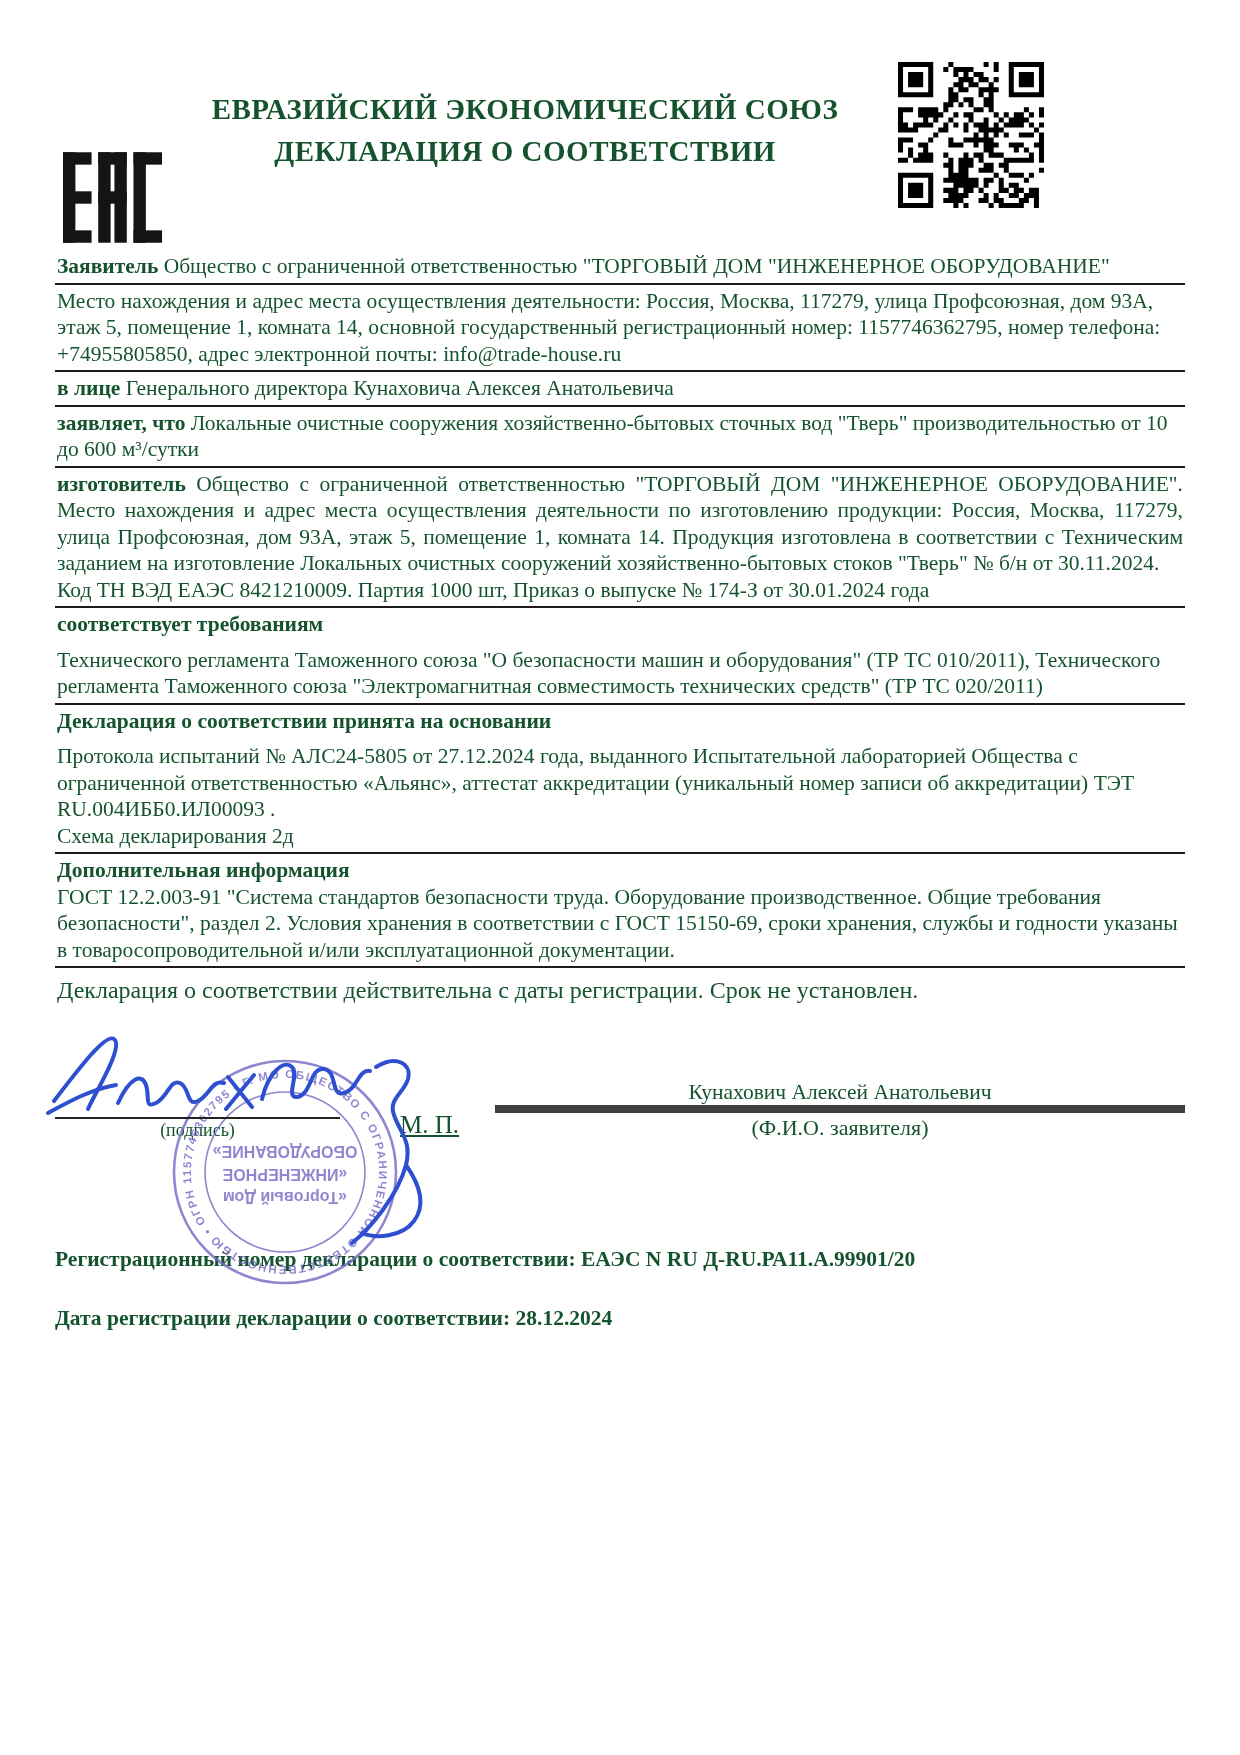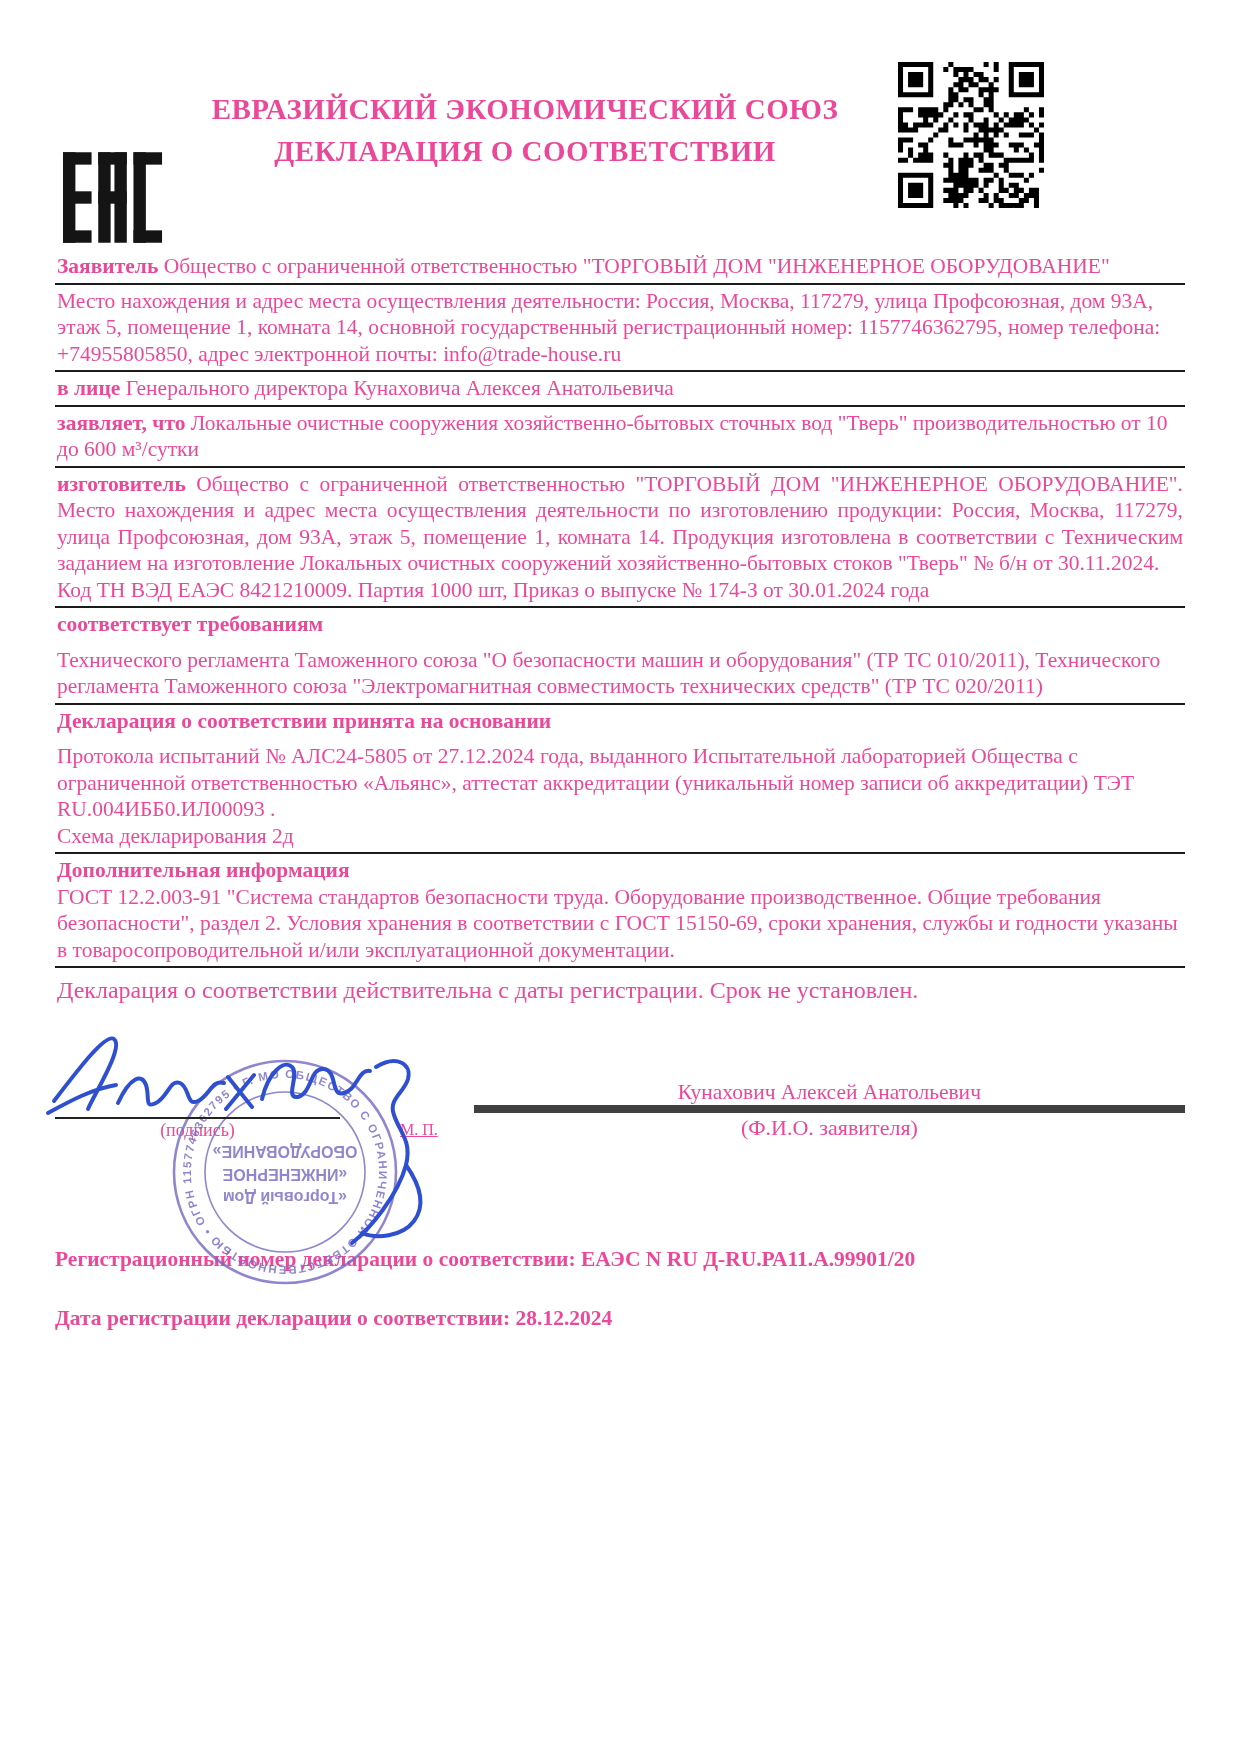--- a/index.html
+++ b/index.html
@@ -3,21 +3,21 @@
 <meta charset="utf-8">
 <style>
   html,body{margin:0;padding:0;background:#fff;}
   .page{
     position:relative;
     width:1240px;
     height:1755px;
     margin:0 auto;
     background:#fff;
     font-family:"Liberation Serif", serif;
-    color:#ec4899;
+    color:#14532d;
     overflow:hidden;
   }
   
   .hdr{position:relative;height:250px;}
   .titles{
     position:absolute;left:100px;right:290px;top:88px;
     text-align:center;font-weight:bold;
   }
   .titles .t1,.titles .t2{
     font-size:29px;line-height:42px;letter-spacing:.5px;white-space:nowrap;
@@ -33,21 +33,21 @@
   .headp{font-weight:bold;}
   .gap-top{margin-top:9px !important;}
   .validity{font-weight:normal;font-size:24px;line-height:26px;margin:9px 2px 0;}
   
   .sigzone{position:relative;margin:56px 55px 0;height:110px;}
   .sigrow{display:flex;align-items:flex-end;}
   .sigline{
     width:285px;border-bottom:2px solid #222;height:58px;position:relative;
   }
   .sigcap{font-size:18px;text-align:center;width:285px;margin-top:1px;}
-  .mp{font-size:16px;margin:0 14px 2px 60px;white-space:nowrap;text-decoration:underline;}
+  .mp{font-size:25px;margin:0 14px 2px 60px;white-space:nowrap;text-decoration:underline;}
   .fiobox{flex:1;margin-left:22px;}
   .fioname{font-size:21.5px;text-align:center;line-height:26px;}
   .fioline{border-bottom:8px solid #404040;}
   .fiocap{font-size:22px;text-align:center;margin-top:2px;}
   .stamp{position:absolute;left:105px;top:-12px;opacity:.8;pointer-events:none;}
   .ink{position:absolute;left:-15px;top:-78px;pointer-events:none;}
   
   .footline{margin:0 55px;font-size:21.5px;font-weight:bold;}
   .reg{margin-top:78px;}
   .date{margin-top:34px;}

